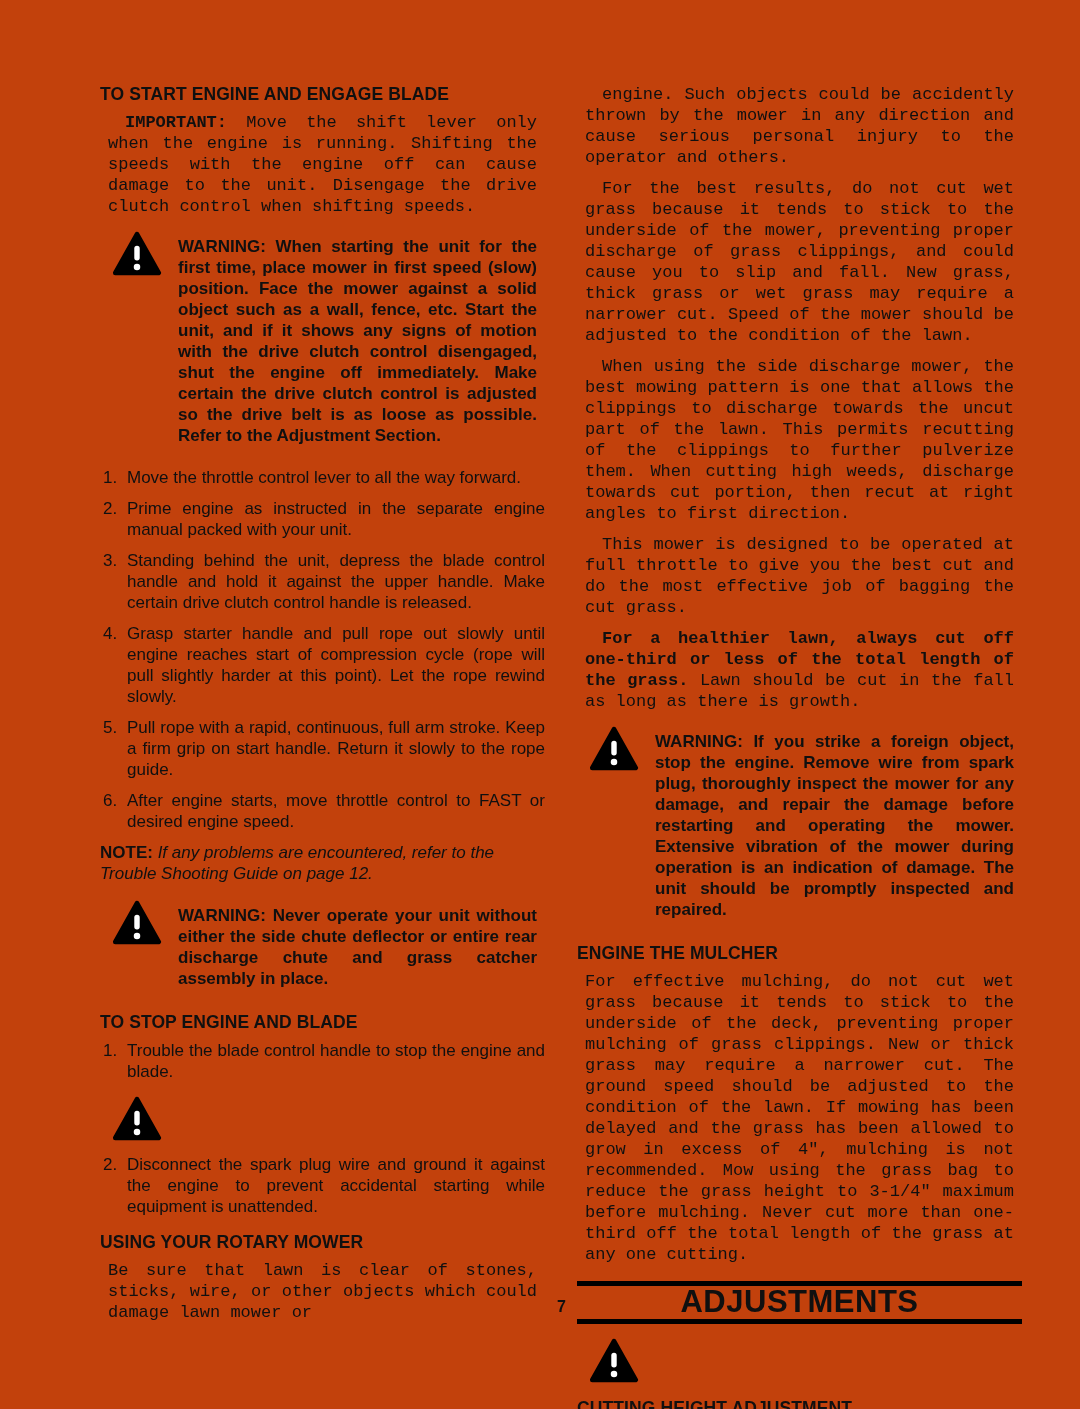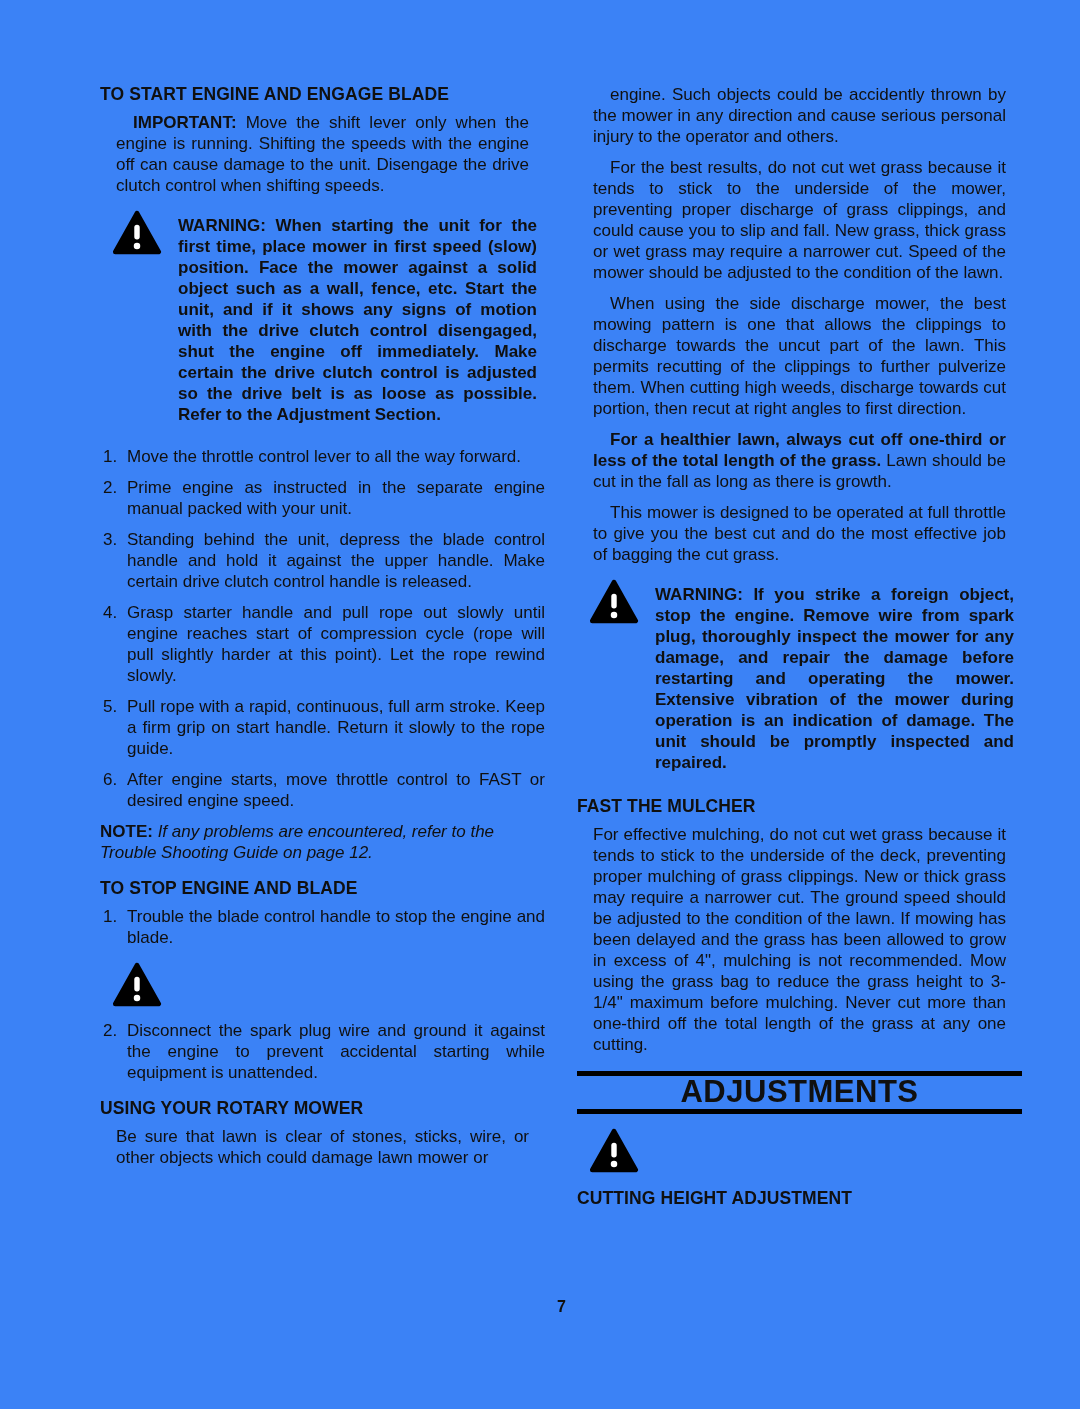--- a/index.html
+++ b/index.html
@@ -3,42 +3,42 @@
 <meta charset="utf-8">
 <style>
   * { box-sizing: border-box; }
   html, body { margin: 0; padding: 0; }
   body { background: #d9d9d6; }
   .page {
     position: relative;
     width: 1080px;
     height: 1409px;
     margin: 0 auto;
-    background: #3b82f6;
+    background: #c2410c;
     color: #101010;
     font-family: "Liberation Sans", sans-serif;
     overflow: hidden;
   }
   .content {
     position: absolute;
     left: 100px;
     top: 84px;
     width: 923px;
     display: flex;
     gap: 32px;
   }
   .col { width: 445px; font-size: 17px; line-height: 21px; }
   .heading {
     font-size: 17.5px;
     font-weight: 700;
     margin: 15px 0 7px;
     letter-spacing: 0.1px;
   }
   .heading.first { margin-top: 0; }
-  p.body { margin: 0 16px 10px; text-align: justify; }
+  p.body { margin: 0 8px 10px; text-align: justify; font-family: Liberation Mono, monospace; }
   p.body.indent { text-indent: 17px; }
   .warning { display: flex; margin: 11px 0 13px; }
   .warn-icon { flex: 0 0 70px; padding: 3px 0 0 12px; }
   .warn-icon svg { width: 50px; height: 45px; display: block; }
   .warn-text { margin: 8px; font-weight: 700; text-align: justify; flex: 1; }
   .step { display: flex; margin: 0 0 10px; }
   .step-num { flex: 0 0 27px; padding-left: 3px; }
   .step-text { flex: 1; text-align: justify; }
   .note { margin: 2px 0 13px; text-align: left; }
   .note .lbl { font-weight: 700; }
@@ -113,20 +113,30 @@
           <span class="step-num">6.</span>
           <span class="step-text">After engine starts, move throttle control to FAST or desired engine speed.</span>
         </div>
       </div>
 
       <p class="note">
         <span class="lbl">NOTE:</span>
         <span class="txt">If any problems are encountered, refer to the Trouble Shooting Guide on page 12.</span>
       </p>
 
+      <div class="warning">
+        <span class="warn-icon">
+          <svg viewBox="0 0 64 58" aria-hidden="true">
+            <path d="M32 4 L60 54 L4 54 Z" fill="#000" stroke="#000" stroke-width="6" stroke-linejoin="round"></path>
+            <rect x="28.5" y="19" width="7" height="19" rx="3.5" fill="#fff"></rect>
+            <circle cx="32" cy="46.5" r="4.2" fill="#fff"></circle>
+          </svg>
+        </span>
+        <p class="warn-text">WARNING: Never operate your unit without either the side chute deflector or entire rear discharge chute and grass catcher assembly in place.</p>
+      </div>
 
       <div class="heading">TO STOP ENGINE AND BLADE</div>
 
       <div class="step">
         <span class="step-num">1.</span>
         <span class="step-text">Trouble the blade control handle to stop the engine and blade.</span>
       </div>
 
       <div class="warning">
         <span class="warn-icon">
@@ -148,40 +158,40 @@
       <p class="body">Be sure that lawn is clear of stones, sticks, wire, or other objects which could damage lawn mower or</p>
     </div>
 
     <div class="col">
 
       <p class="body indent">engine. Such objects could be accidently thrown by the mower in any direction and cause serious personal injury to the operator and others.</p>
 
       <p class="body indent">For the best results, do not cut wet grass because it tends to stick to the underside of the mower, preventing proper discharge of grass clippings, and could cause you to slip and fall. New grass, thick grass or wet grass may require a narrower cut. Speed of the mower should be adjusted to the condition of the lawn.</p>
 
       <p class="body indent">When using the side discharge mower, the best mowing pattern is one that allows the clippings to discharge towards the uncut part of the lawn. This permits recutting of the clippings to further pulverize them. When cutting high weeds, discharge towards cut portion, then recut at right angles to first direction.</p>
+
+      <p class="body indent">This mower is designed to be operated at full throttle to give you the best cut and do the most effective job of bagging the cut grass.</p>
 
       <p class="body indent">
         <b>For a healthier lawn, always cut off one-third or less of the total length of the grass.</b>
         <span>Lawn should be cut in the fall as long as there is growth.</span>
       </p>
 
-      <p class="body indent">This mower is designed to be operated at full throttle to give you the best cut and do the most effective job of bagging the cut grass.</p>
-
       <div class="warning">
         <span class="warn-icon">
           <svg viewBox="0 0 64 58" aria-hidden="true">
             <path d="M32 4 L60 54 L4 54 Z" fill="#000" stroke="#000" stroke-width="6" stroke-linejoin="round"></path>
             <rect x="28.5" y="19" width="7" height="19" rx="3.5" fill="#fff"></rect>
             <circle cx="32" cy="46.5" r="4.2" fill="#fff"></circle>
           </svg>
         </span>
         <p class="warn-text">WARNING: If you strike a foreign object, stop the engine. Remove wire from spark plug, thoroughly inspect the mower for any damage, and repair the damage before restarting and operating the mower. Extensive vibration of the mower during operation is an indication of damage. The unit should be promptly inspected and repaired.</p>
       </div>
 
-      <div class="heading">FAST THE MULCHER</div>
+      <div class="heading">ENGINE THE MULCHER</div>
 
       <p class="body">For effective mulching, do not cut wet grass because it tends to stick to the underside of the deck, preventing proper mulching of grass clippings. New or thick grass may require a narrower cut. The ground speed should be adjusted to the condition of the lawn. If mowing has been delayed and the grass has been allowed to grow in excess of 4", mulching is not recommended. Mow using the grass bag to reduce the grass height to 3-1/4" maximum before mulching. Never cut more than one-third off the total length of the grass at any one cutting.</p>
 
       <div class="adjustments">
         <div class="rule"></div>
         <div class="adj-title">ADJUSTMENTS</div>
         <div class="rule"></div>
       </div>
 
       <div class="warning">

